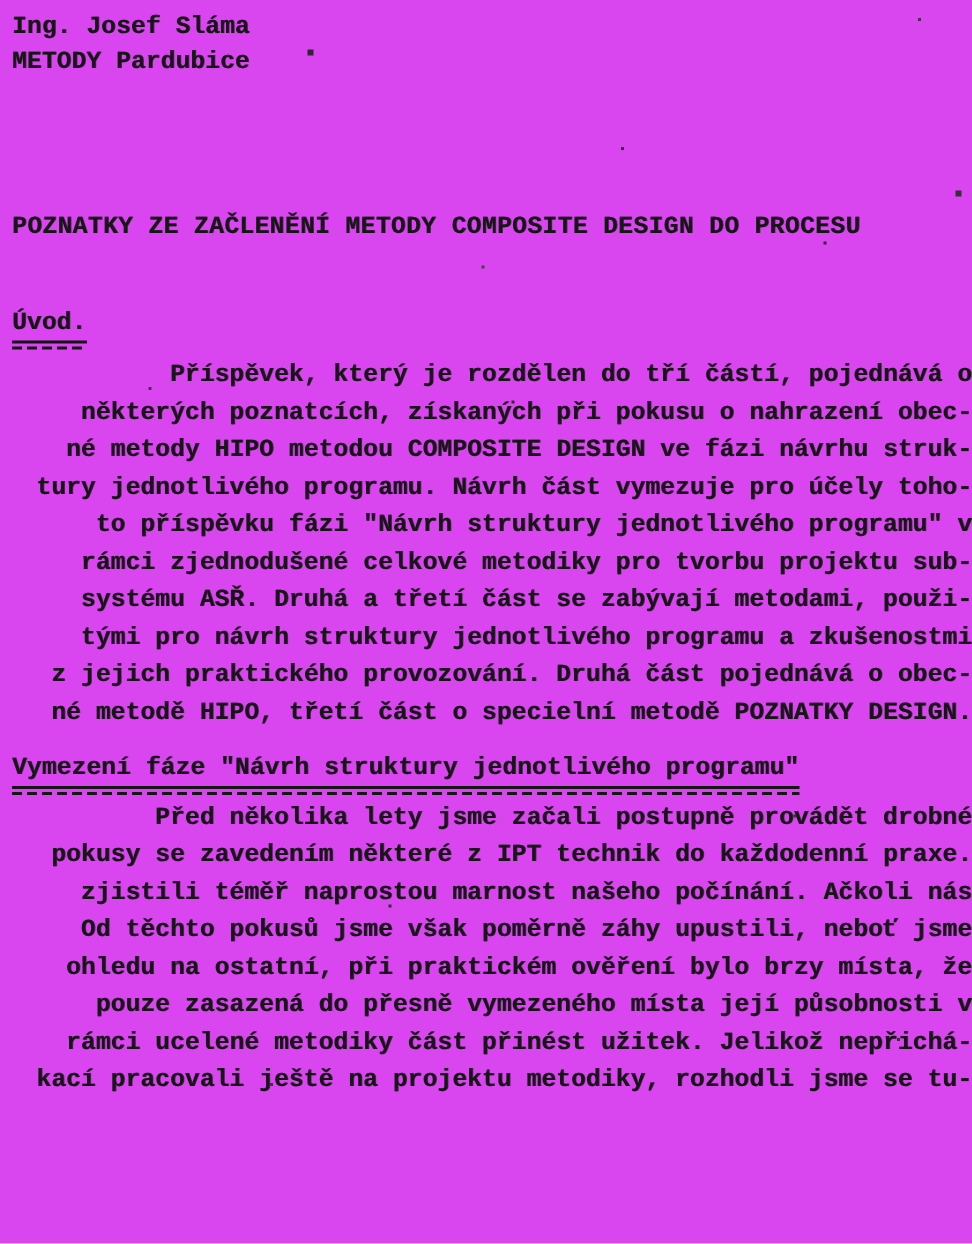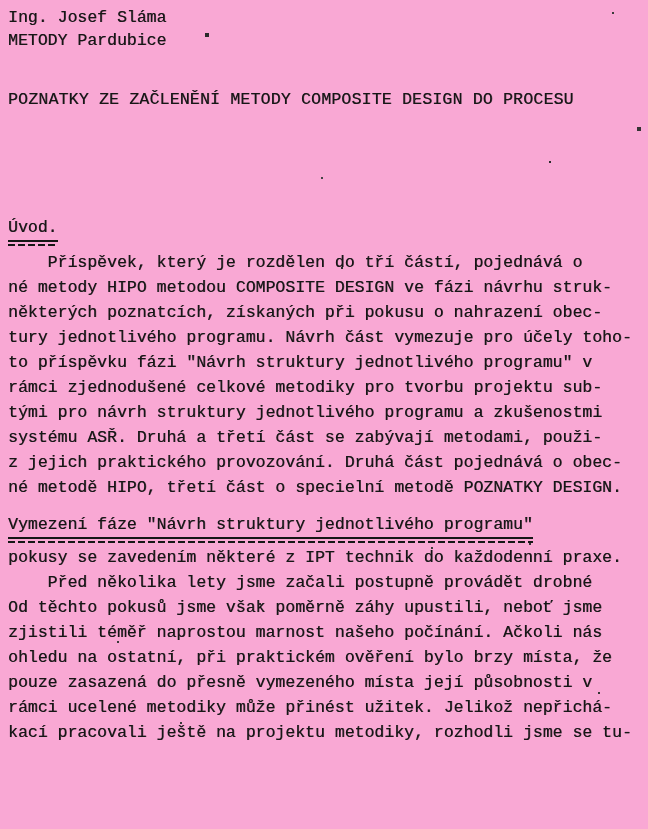--- a/index.html
+++ b/index.html
@@ -1,50 +1,50 @@
 <!DOCTYPE html>
 <html><head>
 <meta charset="utf-8">
 <style>
   * { margin: 0; padding: 0; box-sizing: border-box; }
   html, body { background: #ffffff; }
   .page {
     position: relative;
     width: 648px;
     height: 829px;
-    background: #f9a8d4;
+    background: #d946ef;
     overflow: hidden;
     font-family: "Liberation Mono", "DejaVu Sans Mono", monospace;
-    font-weight: 400;
+    font-weight: 700;
     color: #161616;
     font-size: 16.5px;
     padding: 6px 0 0 8px;
     text-shadow: 0.5px 0.3px 0 rgba(22,22,22,0.65);
   }
   .line { white-space: pre; line-height: 25px; height: 25px; }
   .author-block .line { line-height: 23px; height: 23px; }
-  .title-block { margin-top: 35px; }
+  .title-block { margin-top: 86px; }
   .title-line { white-space: pre; line-height: 26px; letter-spacing: 0.2px; }
   .title-line-2 { margin-left: 102px; }
-  .section-1 { margin-top: 104px; }
+  .section-1 { margin-top: 40px; }
   .section-2 { margin-top: 14px; }
   .heading-wrap { display: inline-block; }
   .heading-text {
     display: inline-block;
     white-space: pre;
     line-height: 22px;
     border-bottom: 2px solid #161616;
     padding-bottom: 1px;
   }
   .dash-line {
     height: 2px;
     margin-top: 2px;
     background: repeating-linear-gradient(90deg, #161616 0 7px, transparent 7px 10px);
   }
-  .paragraph { margin-top: 4px; }
+  .paragraph { margin-top: 4px; text-align: right; }
   .section-2 .paragraph { margin-top: 2px; }
   .scan-noise {
     position: absolute; top: 0; left: 0;
     width: 2px; height: 2px; background: transparent;
     box-shadow:
       206px 34px 0 1px #2a2a2a,
       612px 12px 0 0 #3a3a3a,
       414px 98px 0 0 #303030,
       549px 161px 0 0 #2a2a2a,
       321px 177px 0 0 #444444,
@@ -75,42 +75,42 @@
     <div class="title-line">POZNATKY ZE ZAČLENĚNÍ METODY COMPOSITE DESIGN DO PROCESU</div>
   </div>
 
   <div class="section-1">
     <div class="heading-wrap">
       <span class="heading-text">Úvod.</span>
       <div class="dash-line"></div>
     </div>
     <div class="paragraph">
         <div class="line">    Příspěvek, který je rozdělen do tří částí, pojednává o</div>
+        <div class="line">některých poznatcích, získaných při pokusu o nahrazení obec-</div>
         <div class="line">né metody HIPO metodou COMPOSITE DESIGN ve fázi návrhu struk-</div>
-        <div class="line">některých poznatcích, získaných při pokusu o nahrazení obec-</div>
         <div class="line">tury jednotlivého programu. Návrh část vymezuje pro účely toho-</div>
         <div class="line">to příspěvku fázi "Návrh struktury jednotlivého programu" v</div>
         <div class="line">rámci zjednodušené celkové metodiky pro tvorbu projektu sub-</div>
+        <div class="line">systému ASŘ. Druhá a třetí část se zabývají metodami, použi-</div>
         <div class="line">tými pro návrh struktury jednotlivého programu a zkušenostmi</div>
-        <div class="line">systému ASŘ. Druhá a třetí část se zabývají metodami, použi-</div>
         <div class="line">z jejich praktického provozování. Druhá část pojednává o obec-</div>
         <div class="line">né metodě HIPO, třetí část o specielní metodě POZNATKY DESIGN.</div>
       </div>
   </div>
 
   <div class="section-2">
     <div class="heading-wrap">
       <span class="heading-text">Vymezení fáze "Návrh struktury jednotlivého programu"</span>
       <div class="dash-line"></div>
     </div>
     <div class="paragraph">
+        <div class="line">    Před několika lety jsme začali postupně provádět drobné</div>
         <div class="line">pokusy se zavedením některé z IPT technik do každodenní praxe.</div>
-        <div class="line">    Před několika lety jsme začali postupně provádět drobné</div>
+        <div class="line">zjistili téměř naprostou marnost našeho počínání. Ačkoli nás</div>
         <div class="line">Od těchto pokusů jsme však poměrně záhy upustili, neboť jsme</div>
-        <div class="line">zjistili téměř naprostou marnost našeho počínání. Ačkoli nás</div>
         <div class="line">ohledu na ostatní, při praktickém ověření bylo brzy místa, že</div>
         <div class="line">pouze zasazená do přesně vymezeného místa její působnosti v</div>
-        <div class="line">rámci ucelené metodiky může přinést užitek. Jelikož nepřichá-</div>
+        <div class="line">rámci ucelené metodiky část přinést užitek. Jelikož nepřichá-</div>
         <div class="line">kací pracovali ještě na projektu metodiky, rozhodli jsme se tu-</div>
       </div>
   </div>
 
 </div>
 
 </body></html>

